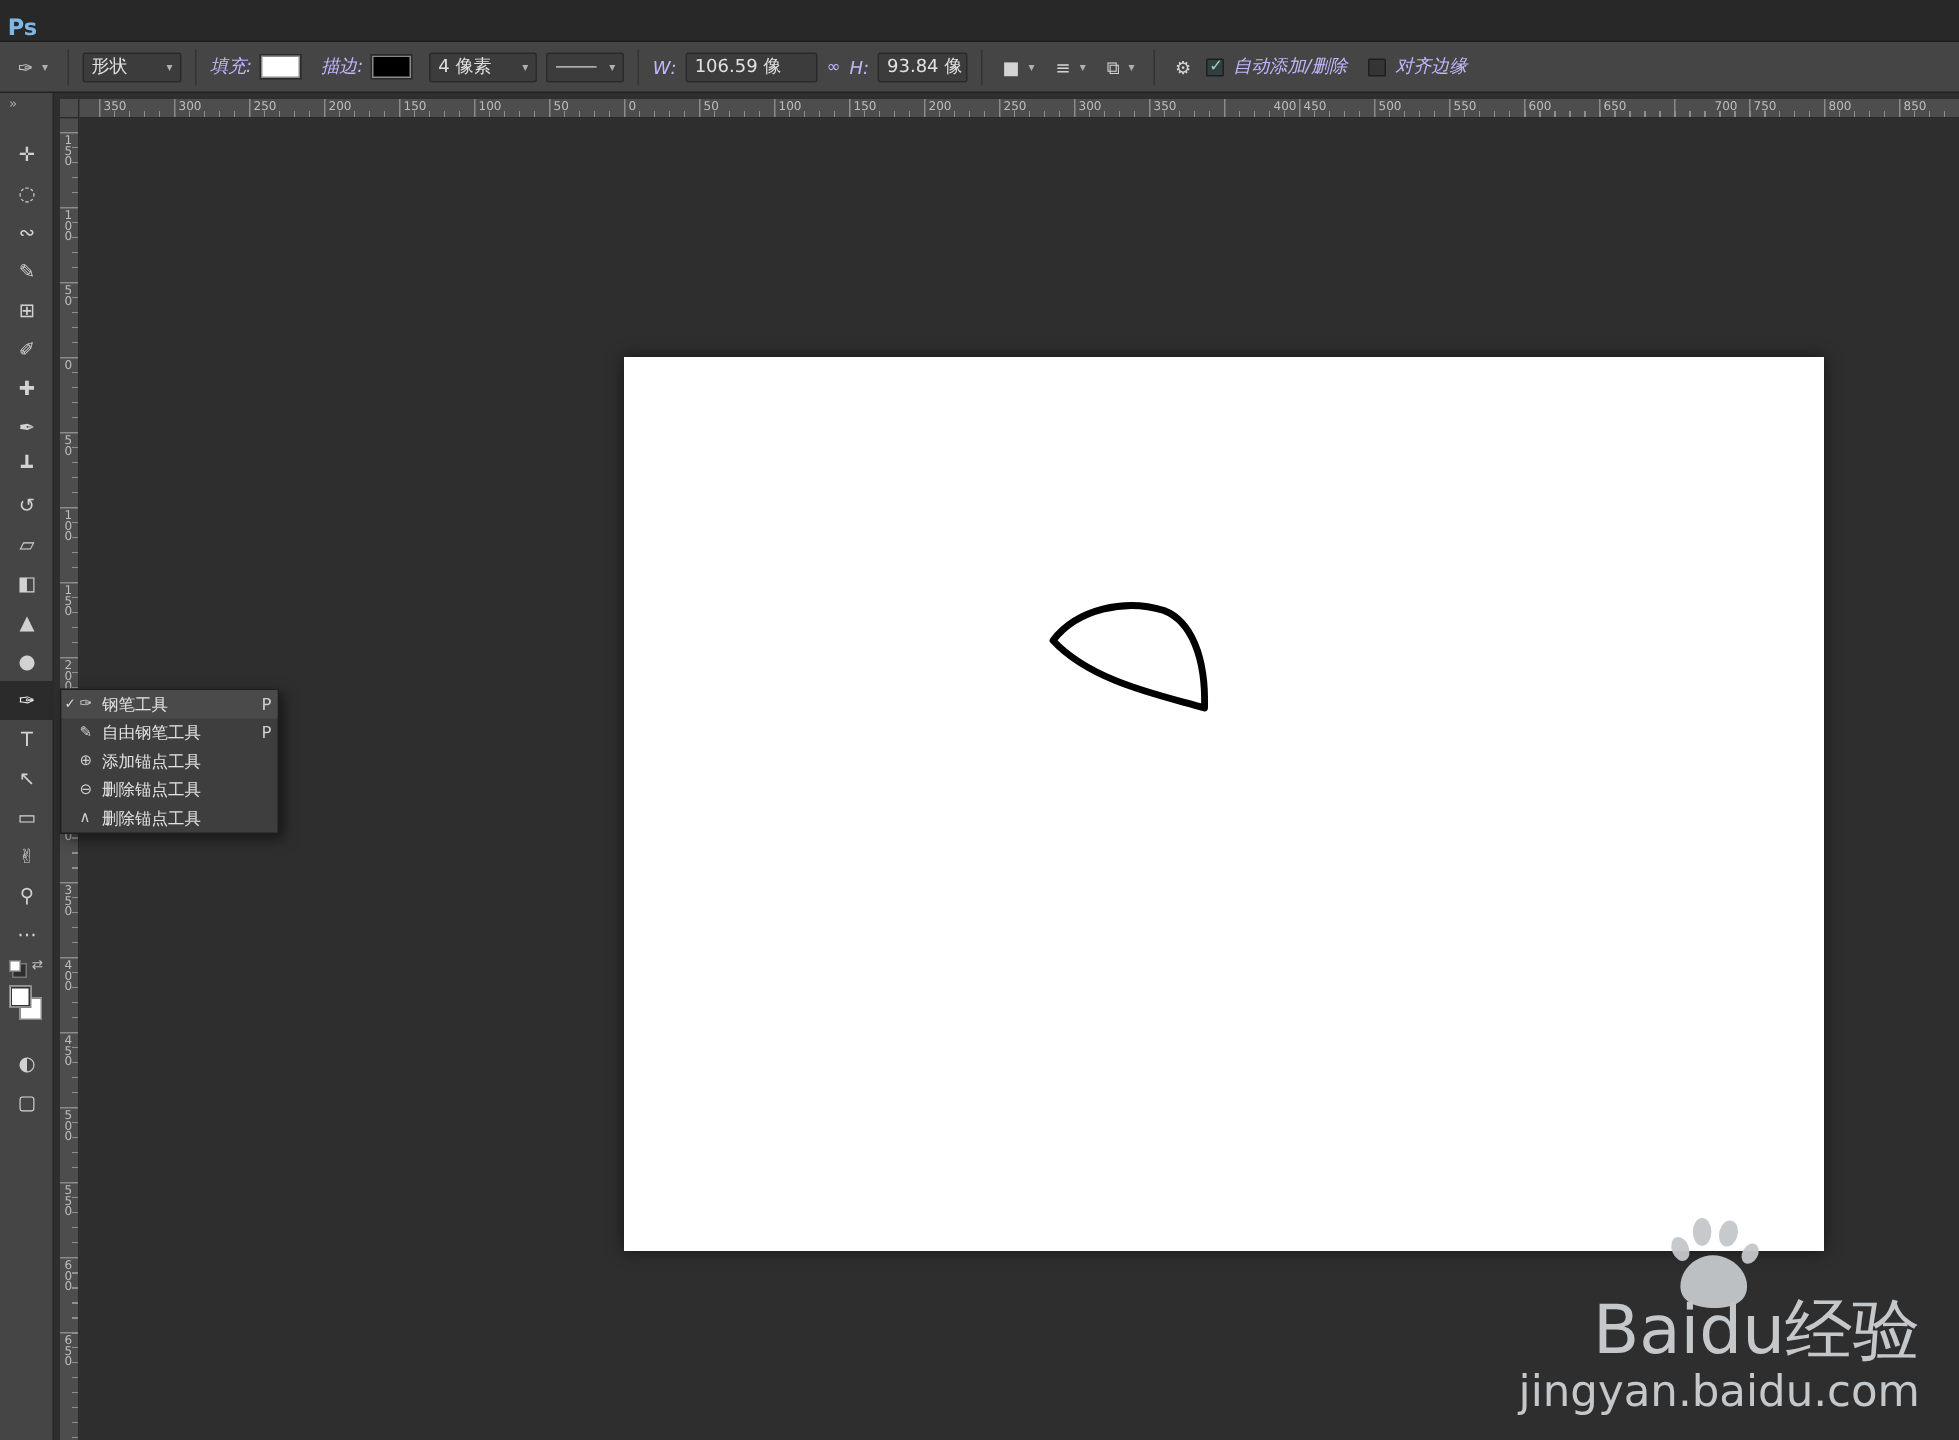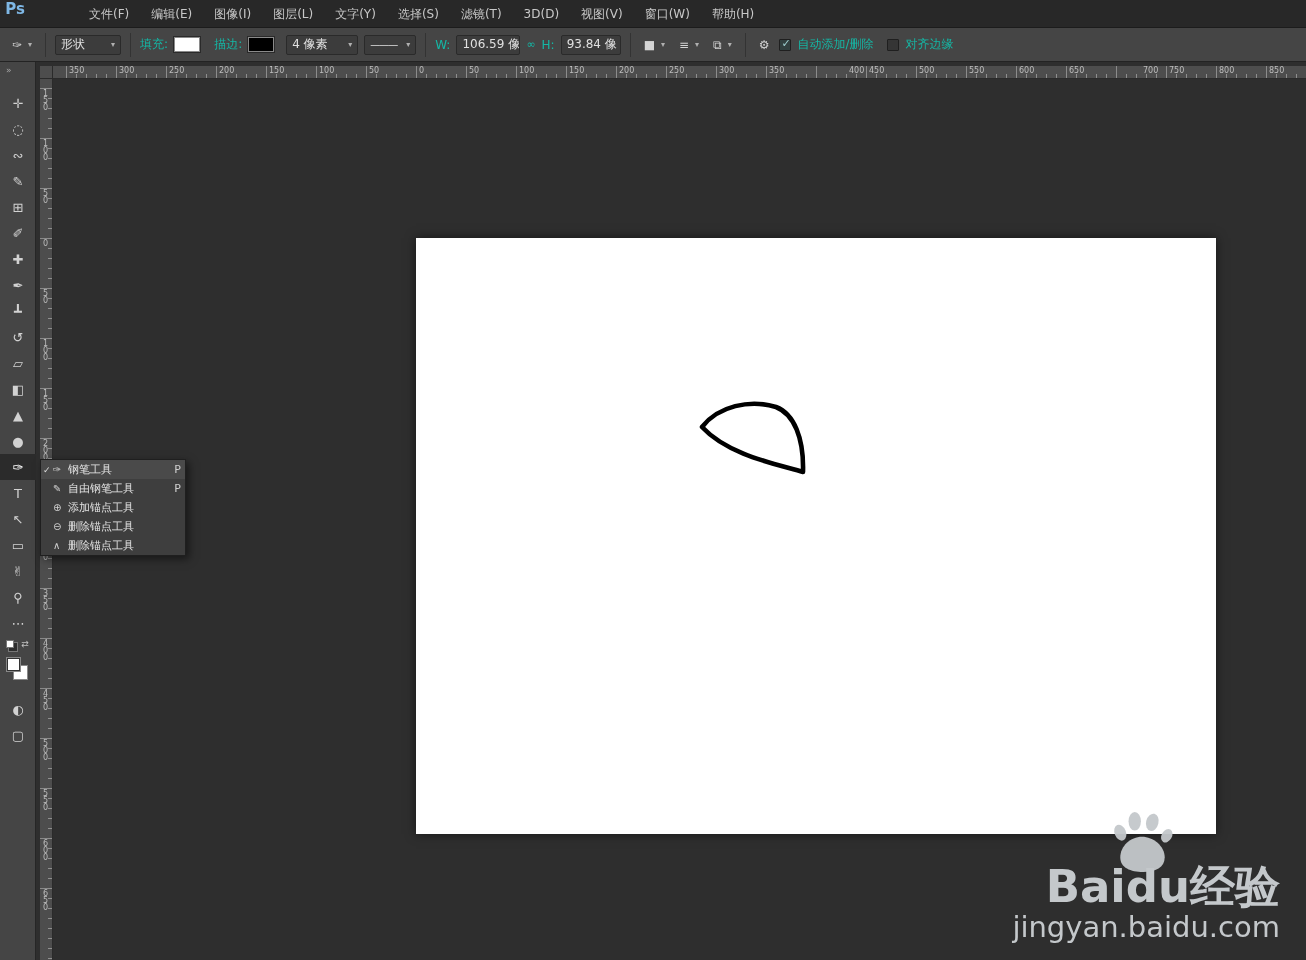--- a/index.html
+++ b/index.html
@@ -1,31 +1,31 @@
 <!DOCTYPE html>
 <html><head>
 <meta charset="utf-8">
 <style>
   * { margin:0; padding:0; box-sizing:border-box; }
   html,body { width:1306px; height:960px; overflow:hidden; }
   body { font-family:"DejaVu Sans","Liberation Sans",sans-serif; background:#2e2e2e; position:relative; color:#cfcfcf; }
 
   
-  .menubar { position:absolute; left:0; top:0; width:1306px; height:28px; background:#282828; border-bottom:1px solid #1c1c1c; display:flex; align-items:flex-start;gap:48px; }
+  .menubar { position:absolute; left:0; top:0; width:1306px; height:28px; background:#282828; border-bottom:1px solid #1c1c1c; display:flex; align-items:flex-end; }
   .pslogo { width:30px; text-align:center; font-weight:bold; font-size:15px; color:#7fb8e6; }
   .menu-items { display:flex; align-items:center; height:100%; }
   .menu-item { padding:0 11px; font-size:12px; line-height:28px; color:#c8c8c8; cursor:default; }
 
   
   .optionsbar { position:absolute; left:0; top:28px; width:1306px; height:34px; background:#454545; border-bottom:1px solid #232323; display:flex; align-items:center; font-size:12px; gap:6px; padding-left:8px; }
   .sep { width:1px; height:24px; background:#333; margin:0 3px; flex:none; }
   .obtn { display:flex; align-items:center; gap:3px; padding:2px 4px; border-radius:2px; color:#d4d4d4; }
   .dropdown::after { content:"▾"; font-size:8px; color:#b0b0b0; margin-left:3px; }
   .field { background:#3c3c3c; border:1px solid #2a2a2a; border-radius:2px; height:20px; display:flex; align-items:center; padding:0 5px; color:#e0e0e0; white-space:nowrap; overflow:hidden; }
-  .lbl { color:#14b8a6; white-space:nowrap; }
+  .lbl { color:#c4b5fd; white-space:nowrap;font-style:italic; }
   .swatch { width:26px; height:15px; border:1px solid #8a8a8a; outline:1px solid #2a2a2a; }
   .stroke-style-glyph { letter-spacing:-1px; font-size:10px; }
   .checkbox { width:12px; height:12px; background:#353535; border:1px solid #1f1f1f; border-radius:1px; position:relative; flex:none; }
   .checkbox.checked { background:#31403f; }
   .checkbox.checked::after { content:"✓"; position:absolute; left:1px; top:-3px; font-size:11px; color:#9ecfcf; }
 
   
   .main { position:absolute; left:0; top:62px; width:1306px; height:898px; display:flex; }
 
   
@@ -72,41 +72,28 @@
   .fly-row { height:19px; display:flex; align-items:center; font-size:11px; color:#e2e2e2; padding:0 4px 0 2px; cursor:default; }
   .fly-row.sel { background:#4a4a4a; }
   .fly-check { width:10px; font-size:9px; color:#ddd; flex:none; }
   .fly-icon { width:15px; font-size:10px; color:#cfcfcf; flex:none; }
   .fly-label { flex:1; white-space:nowrap; }
   .fly-short { width:12px; text-align:right; color:#cfcfcf; }
 
   
   .watermark { position:absolute; right:26px; bottom:16px; text-align:right; color:#c4c8cb; z-index:40; }
   .paw { position:absolute; right:98px; top:-52px; }
-  .brand { font-size:45px; font-weight:bold; line-height:46px; letter-spacing:0px; }
+  .brand { font-size:45px; font-weight:normal; line-height:46px; letter-spacing:0px; }
   .url { font-size:29px; line-height:34px; color:#c4c8cb; }
 </style>
 </head>
 <body>
 
 <div class="menubar">
   <div class="pslogo">Ps</div>
-  <div class="menu-items">
-      <div class="menu-item">文件(F)</div>
-      <div class="menu-item">编辑(E)</div>
-      <div class="menu-item">图像(I)</div>
-      <div class="menu-item">图层(L)</div>
-      <div class="menu-item">文字(Y)</div>
-      <div class="menu-item">选择(S)</div>
-      <div class="menu-item">滤镜(T)</div>
-      <div class="menu-item">3D(D)</div>
-      <div class="menu-item">视图(V)</div>
-      <div class="menu-item">窗口(W)</div>
-      <div class="menu-item">帮助(H)</div>
-    </div>
 </div>
 
 <div class="optionsbar">
   <div class="obtn dropdown">
     <span>✑</span>
   </div>
   <div class="sep"></div>
   <div class="field dropdown" style="width:66px;justify-content:space-between;">
     <span>形状</span>
   </div>
@@ -116,21 +103,21 @@
   <span class="lbl" style="margin-left:8px;">描边:</span>
   <span class="swatch" style="background: rgb(0, 0, 0);"></span>
   <div class="field dropdown" style="width:72px;justify-content:space-between;margin-left:6px;">
     <span>4 像素</span>
   </div>
   <div class="field dropdown" style="width:52px;justify-content:space-between;">
     <span class="stroke-style-glyph">———</span>
   </div>
   <div class="sep"></div>
   <span class="lbl">W:</span>
-  <div class="field" style="width:64px;">
+  <div class="field" style="width:88px;">
     <span>106.59 像</span>
   </div>
   <span class="lbl" style="font-size:11px;">∞</span>
   <span class="lbl">H:</span>
   <div class="field" style="width:60px;">
     <span>93.84 像</span>
   </div>
   <div class="sep"></div>
   <div class="obtn dropdown">
     <span>■</span>

